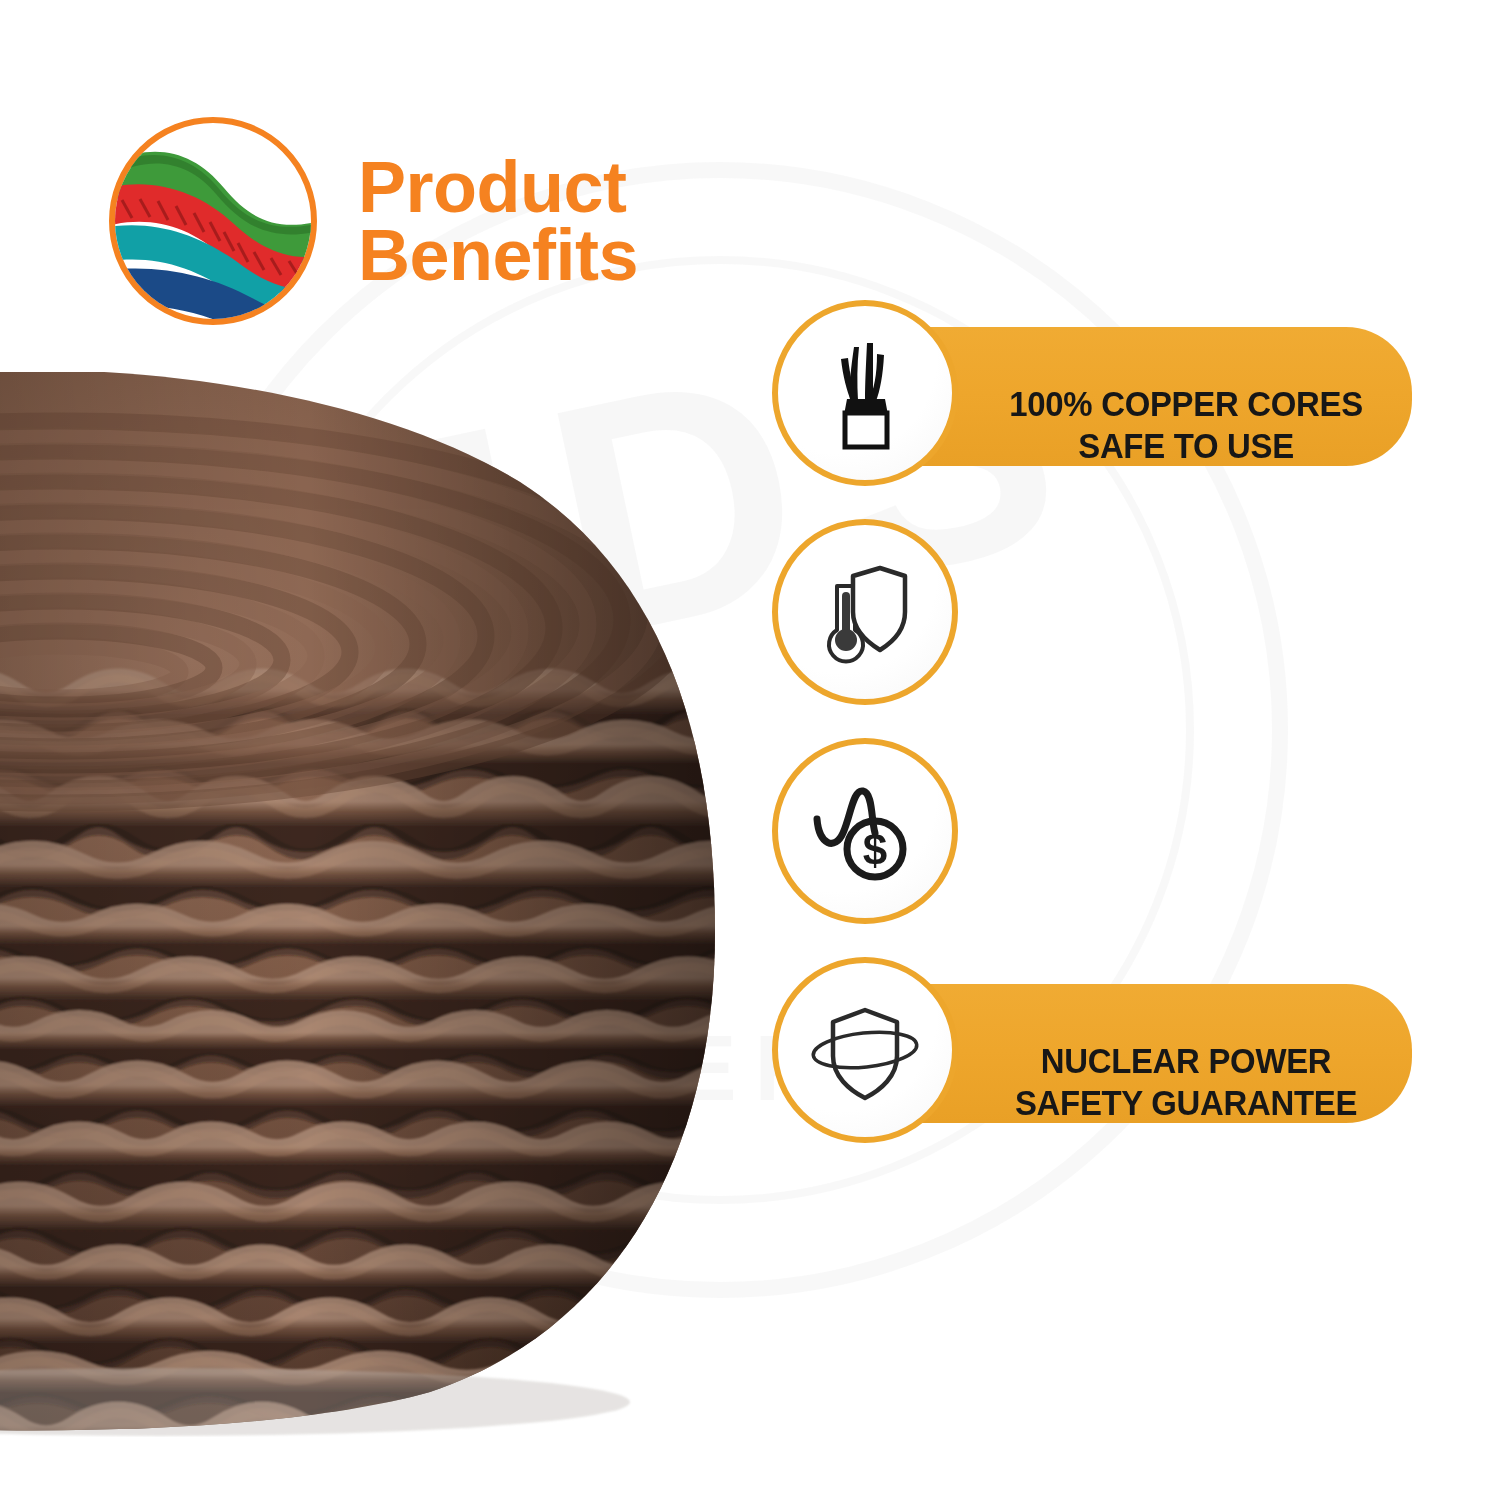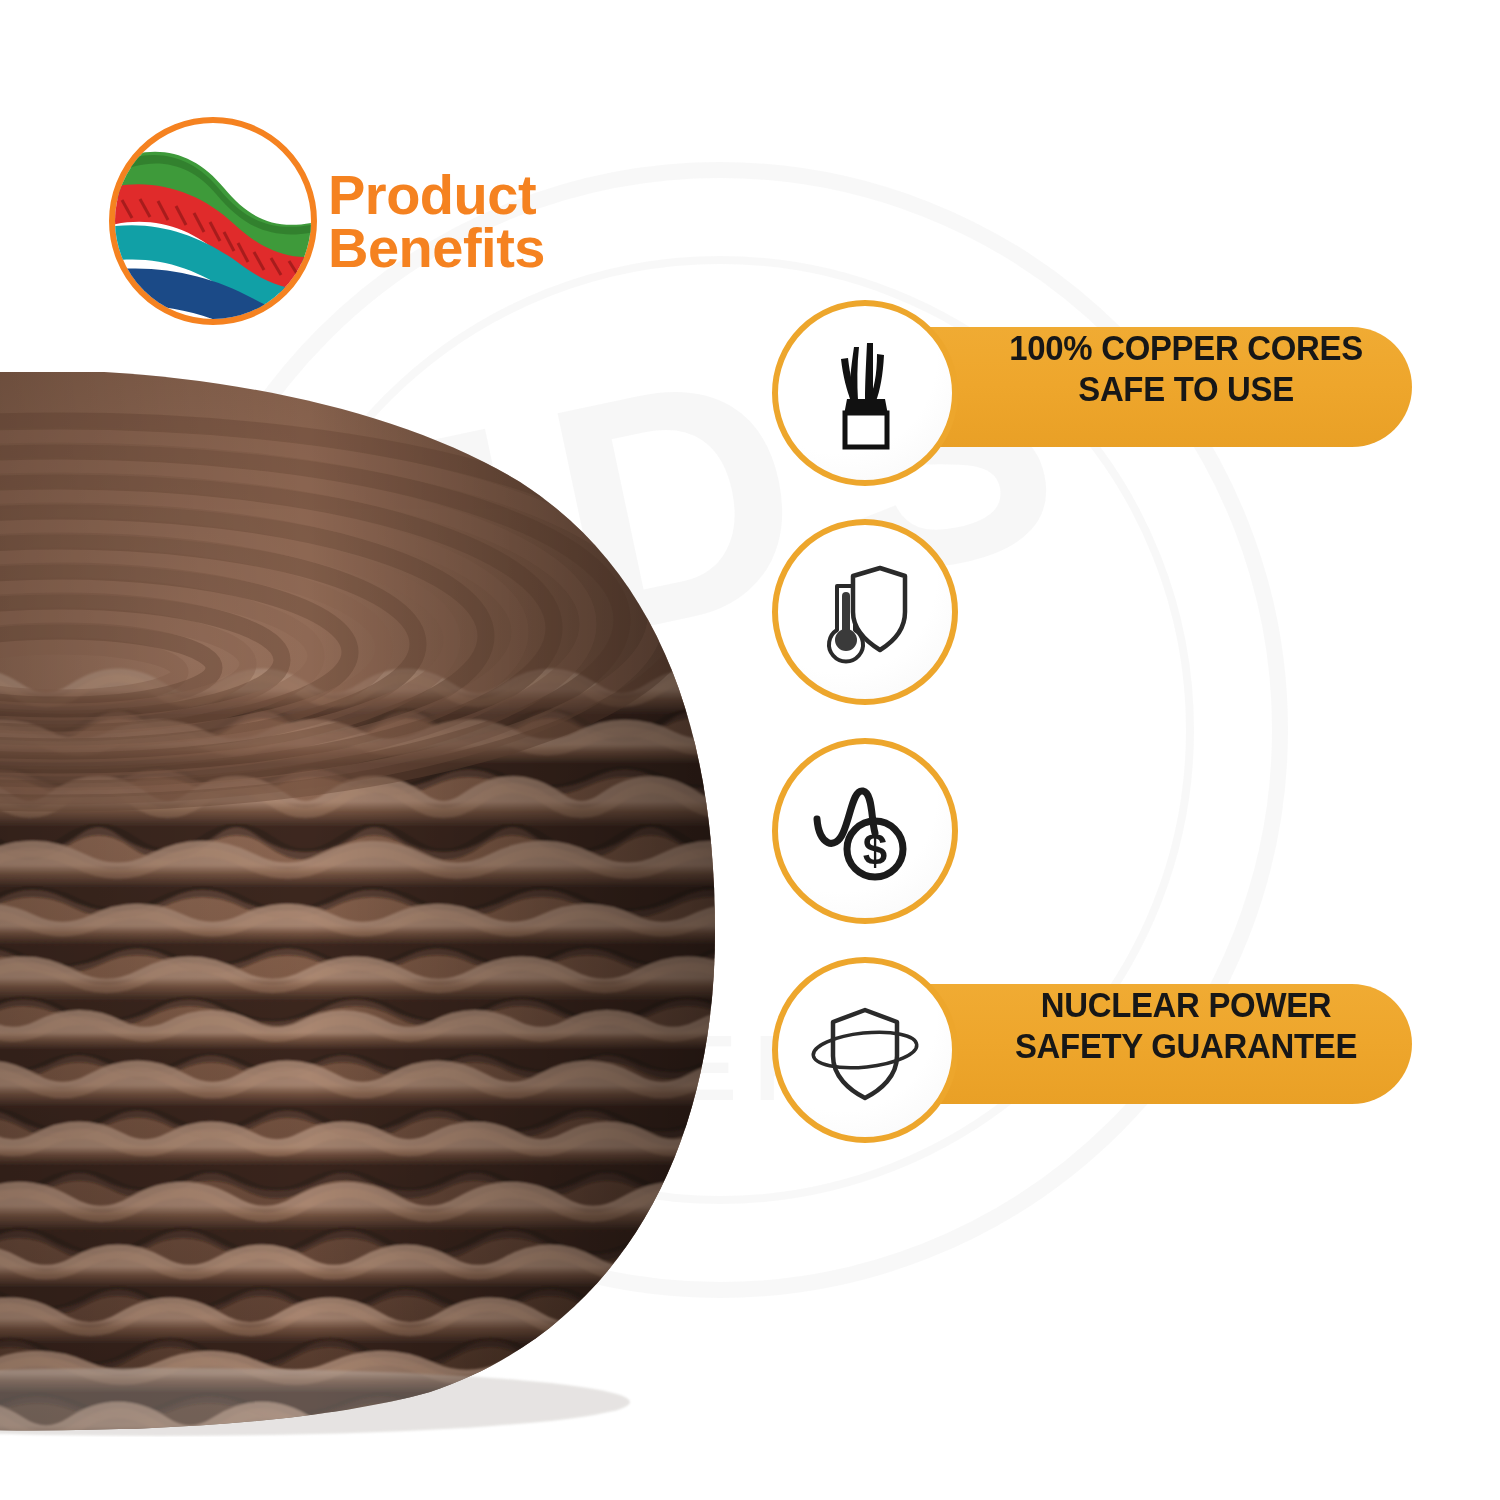--- a/index.html
+++ b/index.html
@@ -38,23 +38,23 @@
     left:104px; top:112px;
     display:flex;
     align-items:center;
     z-index:5;
   }
   #brand-logo {
     width:218px; height:218px;
     flex:0 0 auto;
   }
   #header-title {
-    margin-left:6px;
+    margin-left:36px;
     color:#F58220;
-    font-size:56px;
+    font-size:72px;
     line-height:0.95;
     font-weight:700;
     letter-spacing:-0.5px;
     white-space:pre-line;
     font-family:"Liberation Sans", sans-serif;
   }
 
   
   #benefits {
     position:absolute;
@@ -68,25 +68,25 @@
     height:186px;
     margin-bottom:33px;
   }
   .benefit:last-child { margin-bottom:0; }
 
   .benefit-pill {
     position:absolute;
     left:80px;
     top:27px;
     right:0;
-    height:120px;
+    height:139px;
     border-radius:66px;
     background:linear-gradient(180deg,#F0AB33 0%, #EEA62C 48%, #E9A026 100%);
     display:flex;
-    align-items:flex-start;
+    align-items:flex-end;
     justify-content:center;
     padding-left:130px;
     padding-right:22px;
   }
   .benefit-text {
     color:#171717;
     font-weight:700;
     font-size:35px;
     line-height:1.18;
     text-align:center;

